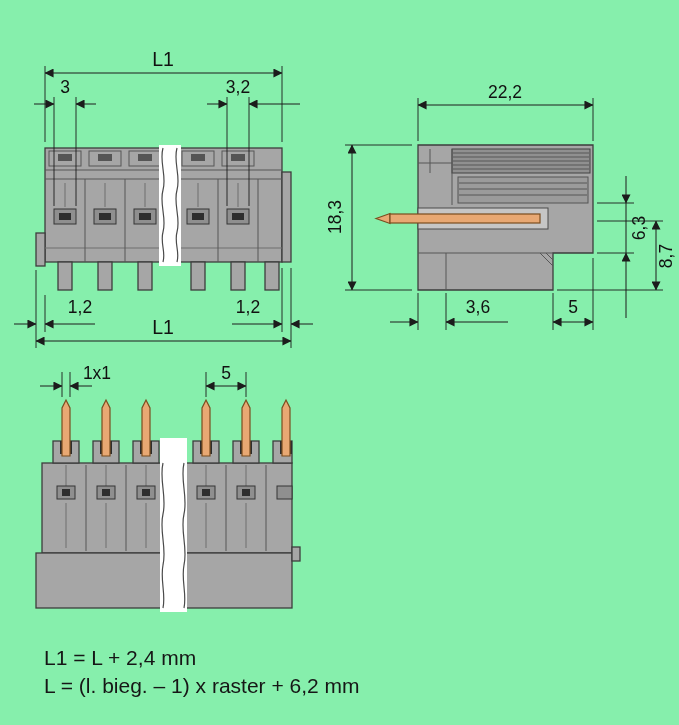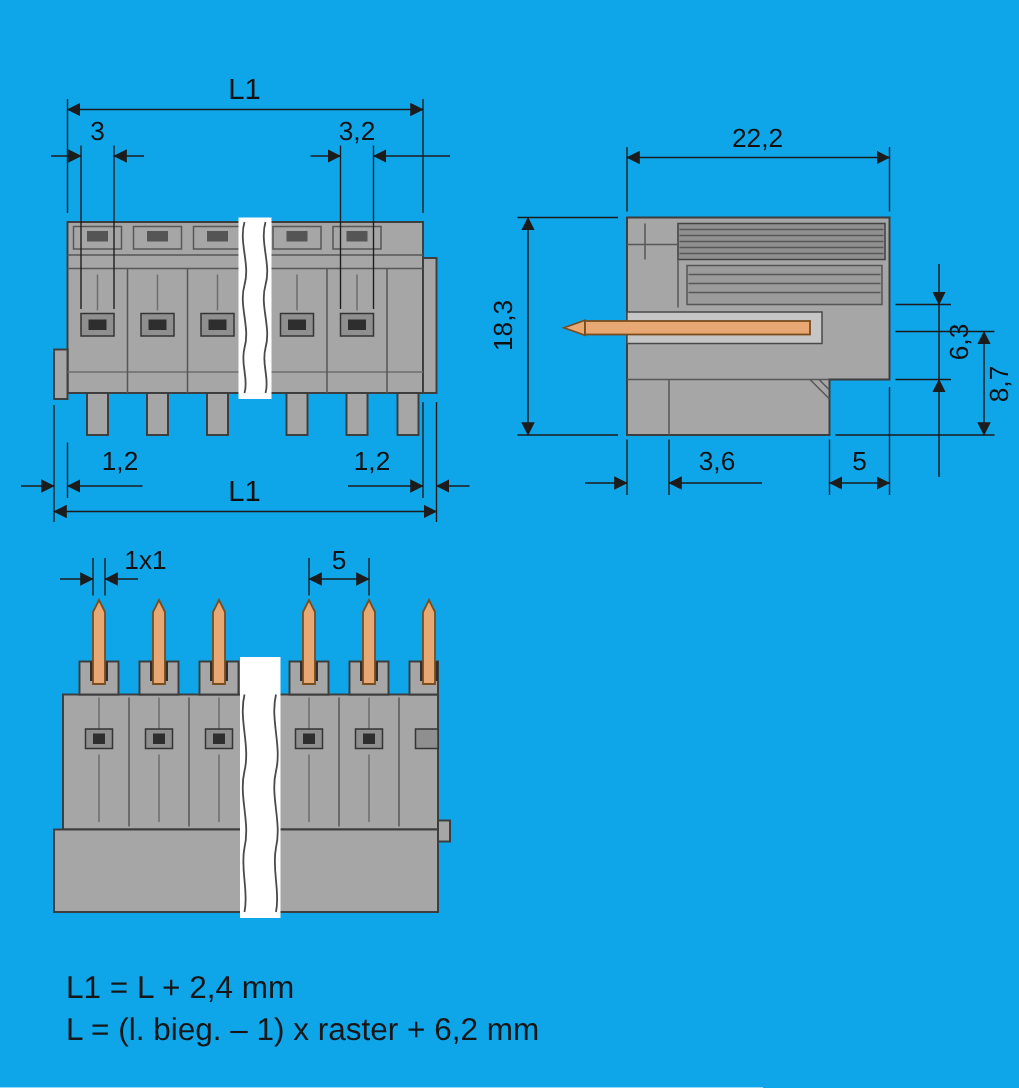--- a/index.html
+++ b/index.html
@@ -1,16 +1,16 @@
 <!DOCTYPE html>
 <html><head>
 <meta charset="utf-8">
 <style>
   html,body{margin:0;padding:0;background:#ffffff;}
-  .stage{position:relative;width:679px;height:725px;background:#0ea5e9;overflow:hidden;}
+  .stage{position:relative;width:679px;height:725px;background:#86efac;overflow:hidden;}
   svg{position:absolute;left:0;top:0;}
   .body{fill:#a6a6a6;stroke:#3d3d3d;stroke-width:1.3;}
   .inner{stroke:#575757;stroke-width:1;fill:none;}
   .inner2{stroke:#6e6e6e;stroke-width:1;fill:none;}
   .darkfill{fill:#2e2e2e;stroke:none;}
   .midfill{fill:#8f8f8f;stroke:#353535;stroke-width:1;}
   .pin{fill:#e8a873;stroke:#7a4d1f;stroke-width:1.2;}
   .dim{stroke:#1c1c1c;stroke-width:1;fill:none;}
   .ext{stroke:#1c1c1c;stroke-width:0.9;fill:none;}
   .wavy{stroke:#4a4a4a;stroke-width:1.2;fill:none;}

